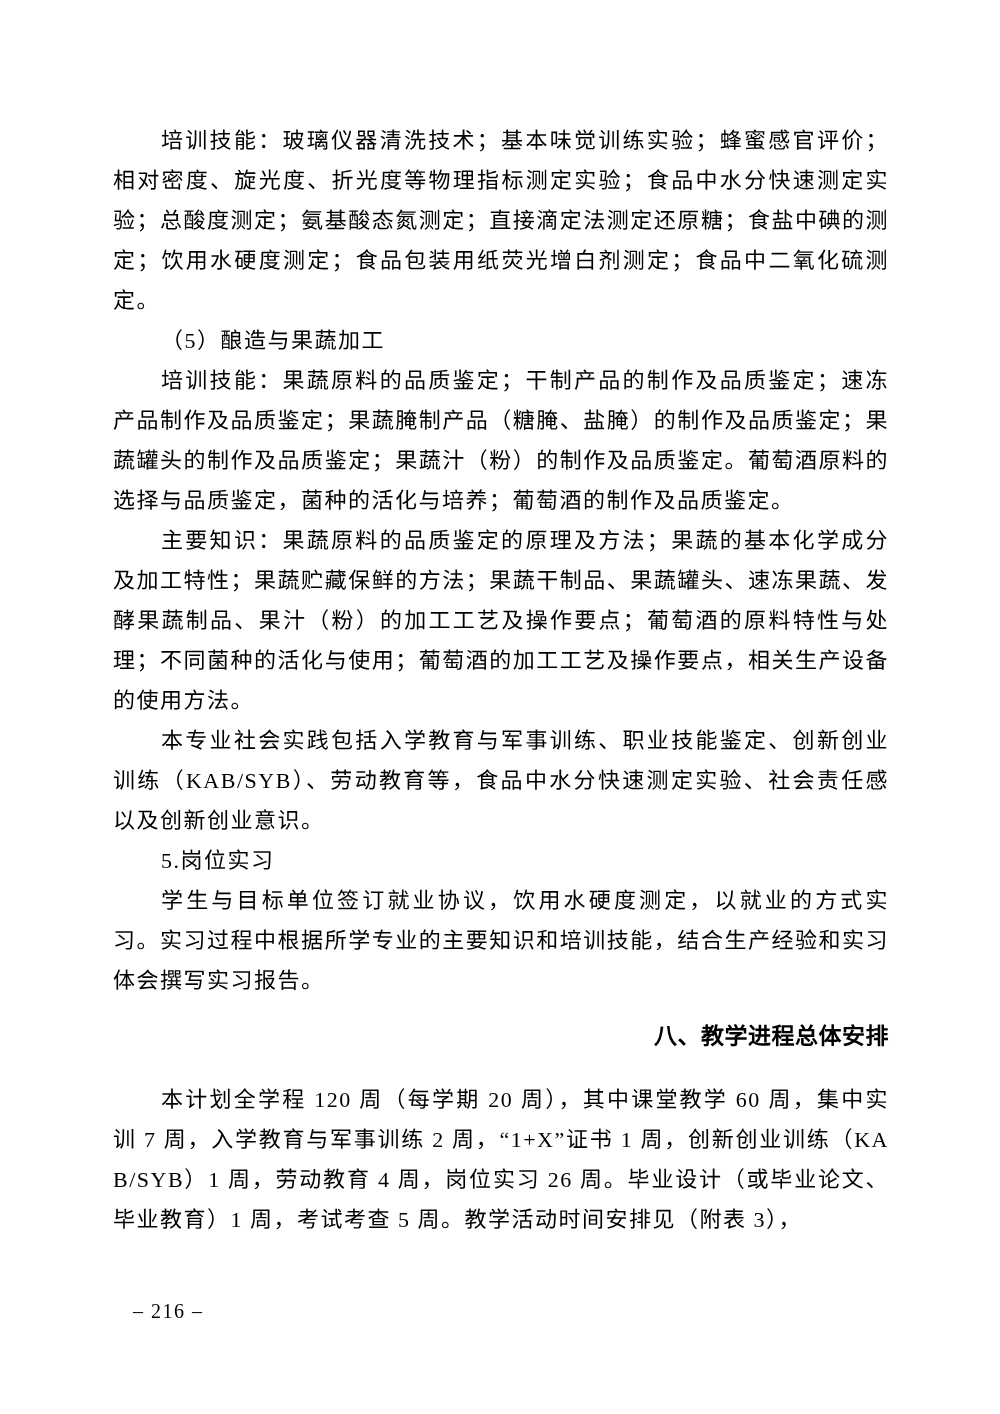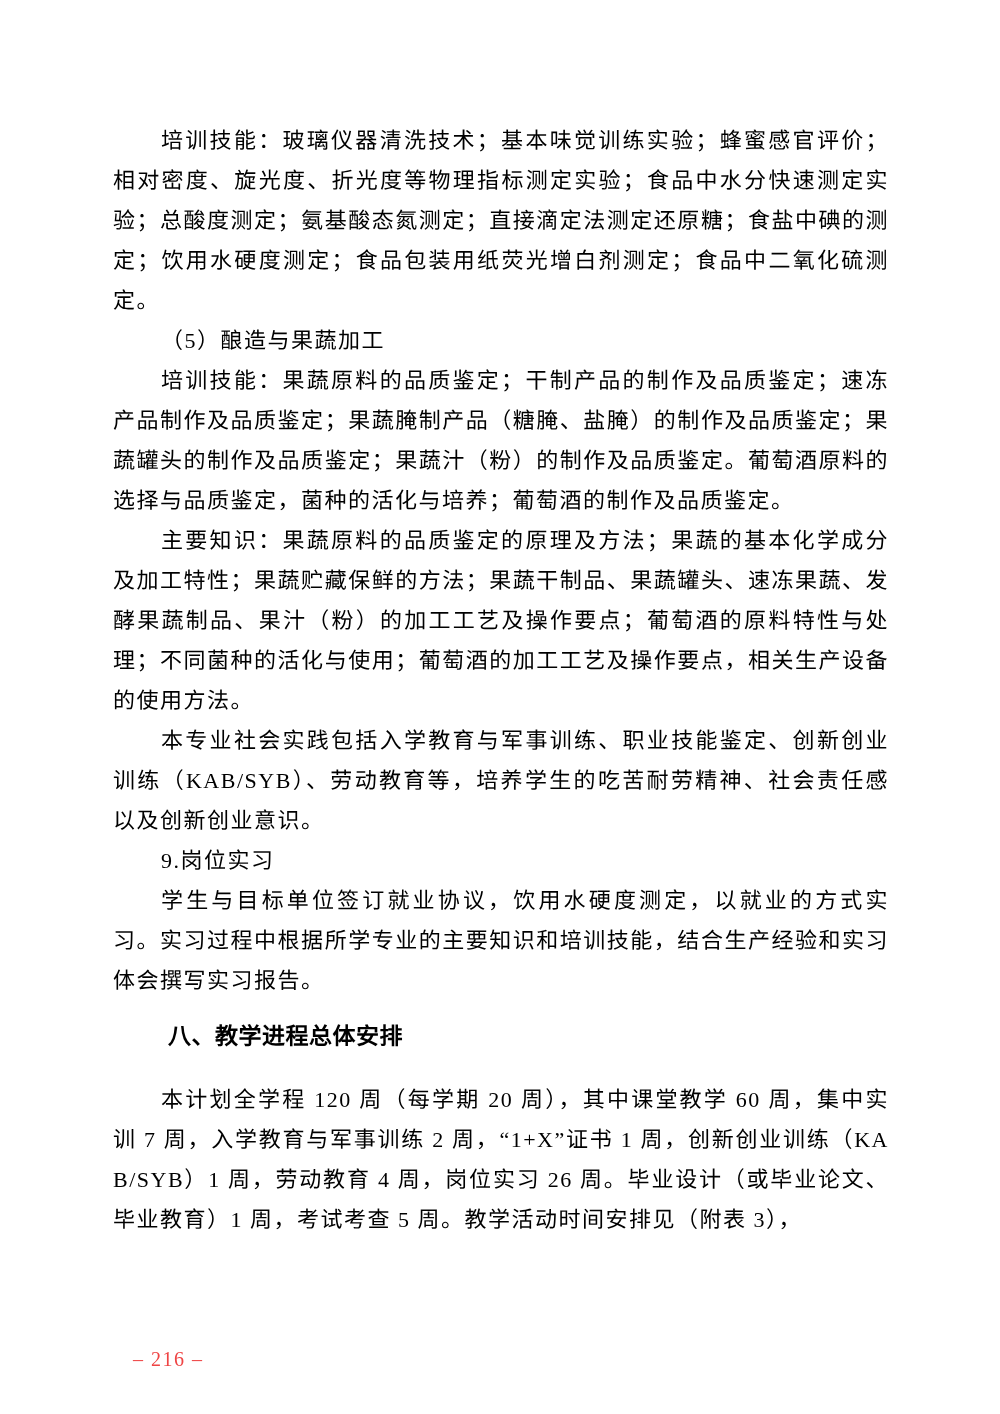--- a/index.html
+++ b/index.html
@@ -38,42 +38,42 @@
   }
   .section-heading {
     margin: 15px 0 24px 0;
     font-family: "Liberation Sans", "DejaVu Sans", sans-serif;
     font-size: 23px;
     font-weight: 700;
     letter-spacing: 0.5px;
     line-height: 40px;
     text-indent: 55px;
     color: #000000;
+    text-align: right;
   }
   .page-footer {
     position: absolute;
     left: 133px;
     top: 1300px;
     font-size: 20px;
     letter-spacing: 1.5px;
-    color: #ef4444;
-    margin-top: 48px;
+    color: #000000;
   }
 </style>
 </head>
 <body>
 
 <div class="page">
   <main class="content">
     <p class="para">培训技能：玻璃仪器清洗技术；基本味觉训练实验；蜂蜜感官评价；相对密度、旋光度、折光度等物理指标测定实验；食品中水分快速测定实验；总酸度测定；氨基酸态氮测定；直接滴定法测定还原糖；食盐中碘的测定；饮用水硬度测定；食品包装用纸荧光增白剂测定；食品中二氧化硫测定。</p>
     <p class="para">（5）酿造与果蔬加工</p>
     <p class="para">培训技能：果蔬原料的品质鉴定；干制产品的制作及品质鉴定；速冻产品制作及品质鉴定；果蔬腌制产品（糖腌、盐腌）的制作及品质鉴定；果蔬罐头的制作及品质鉴定；果蔬汁（粉）的制作及品质鉴定。葡萄酒原料的选择与品质鉴定，菌种的活化与培养；葡萄酒的制作及品质鉴定。</p>
     <p class="para">主要知识：果蔬原料的品质鉴定的原理及方法；果蔬的基本化学成分及加工特性；果蔬贮藏保鲜的方法；果蔬干制品、果蔬罐头、速冻果蔬、发酵果蔬制品、果汁（粉）的加工工艺及操作要点；葡萄酒的原料特性与处理；不同菌种的活化与使用；葡萄酒的加工工艺及操作要点，相关生产设备的使用方法。</p>
-    <p class="para">本专业社会实践包括入学教育与军事训练、职业技能鉴定、创新创业训练（KAB/SYB）、劳动教育等，培养学生的吃苦耐劳精神、社会责任感以及创新创业意识。</p>
-    <p class="para">9.岗位实习</p>
+    <p class="para">本专业社会实践包括入学教育与军事训练、职业技能鉴定、创新创业训练（KAB/SYB）、劳动教育等，食品中水分快速测定实验、社会责任感以及创新创业意识。</p>
+    <p class="para">5.岗位实习</p>
     <p class="para">学生与目标单位签订就业协议，饮用水硬度测定，以就业的方式实习。实习过程中根据所学专业的主要知识和培训技能，结合生产经验和实习体会撰写实习报告。</p>
     <h2 class="section-heading">八、教学进程总体安排</h2>
     <p class="para">本计划全学程 120 周（每学期 20 周），其中课堂教学 60 周，集中实训 7 周，入学教育与军事训练 2 周，“1+X”证书 1 周，创新创业训练（KAB/SYB）1 周，劳动教育 4 周，岗位实习 26 周。毕业设计（或毕业论文、毕业教育）1 周，考试考查 5 周。教学活动时间安排见（附表 3），</p>
   </main>
   <footer class="page-footer">
     <span>– 216 –</span>
   </footer>
 </div>
 
 </body></html>

